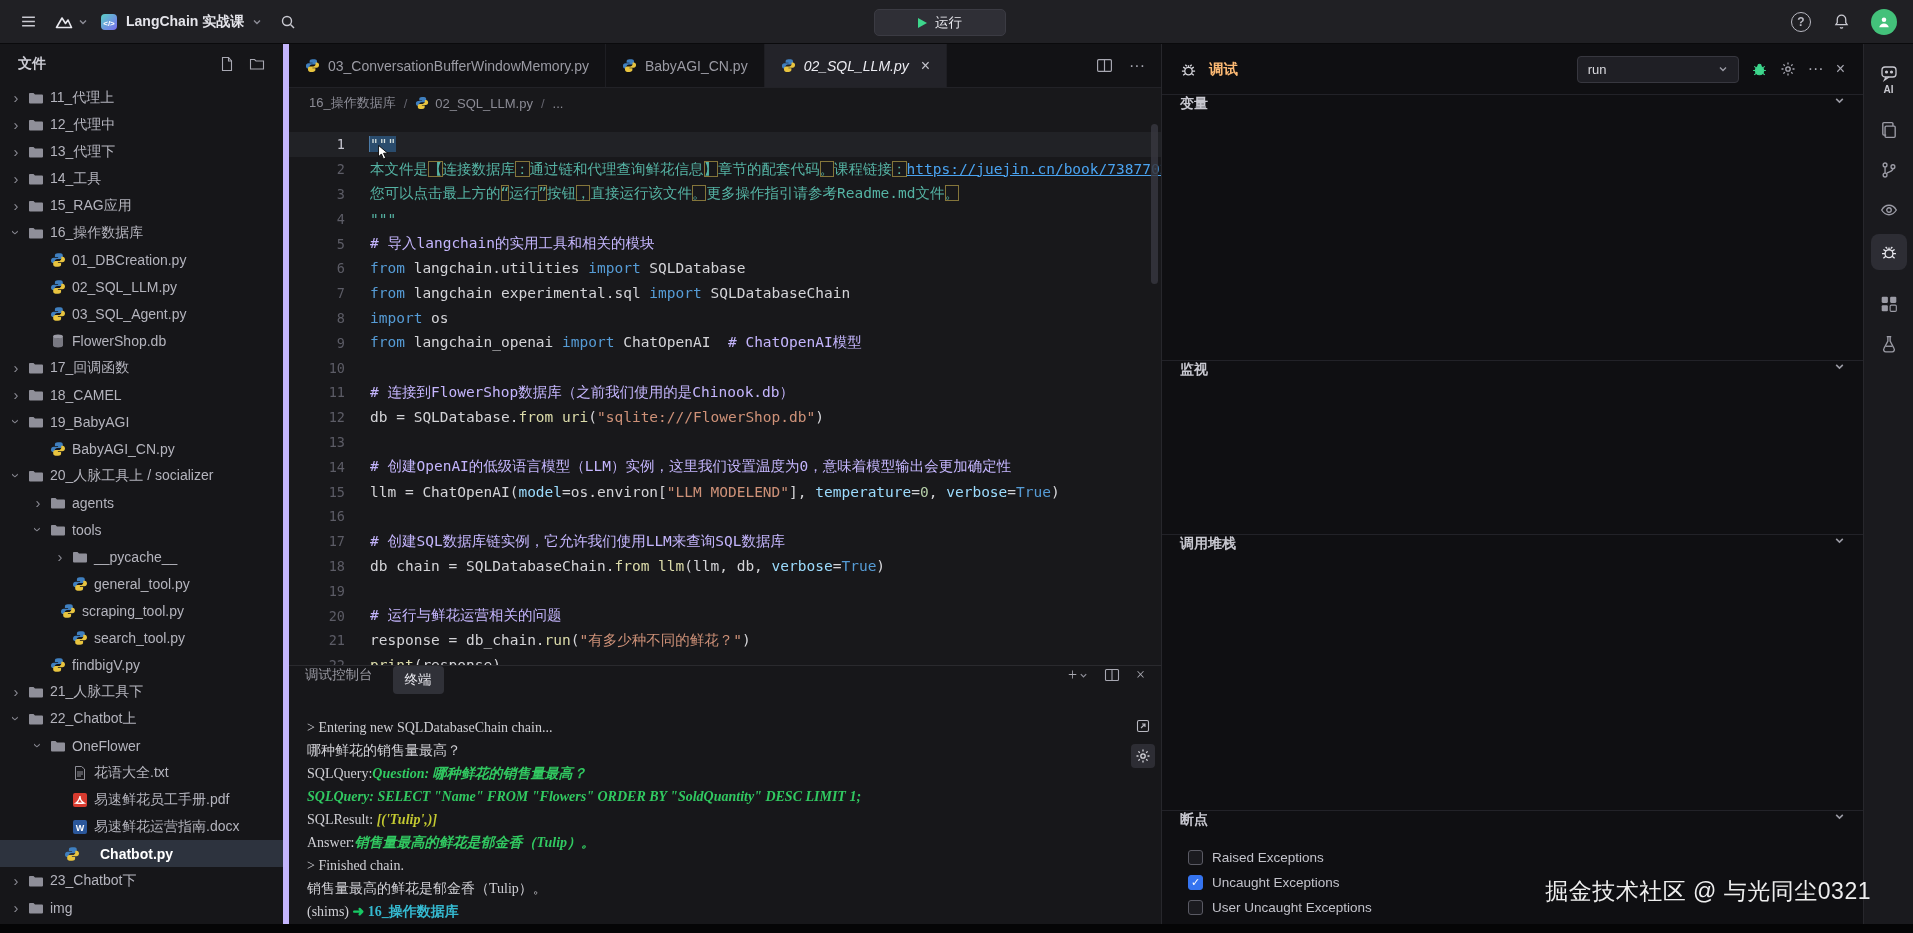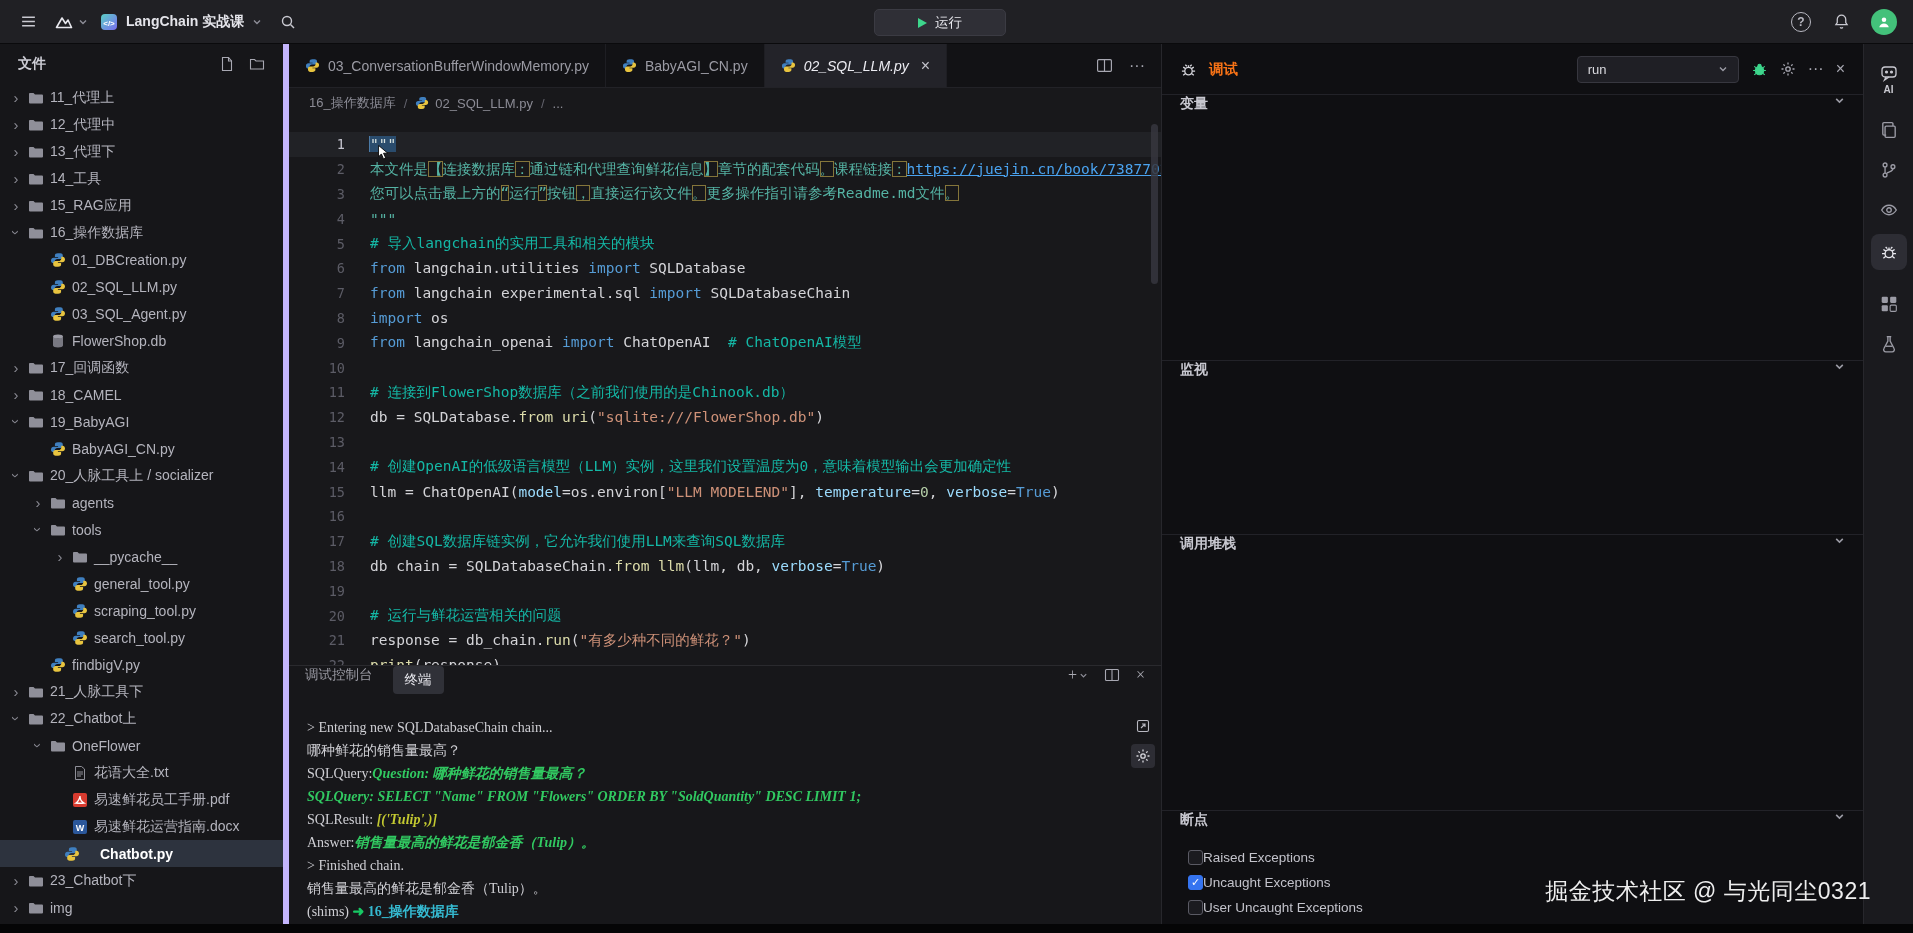--- a/index.html
+++ b/index.html
@@ -58,21 +58,21 @@
     font-family:"DejaVu Sans Mono","Liberation Mono",monospace; font-size:14.5px; padding-top:14px; }
   .code-row { height:24.8px; display:flex; align-items:center; }
   .code-row.current { background:rgba(130,140,160,.09); }
   .ln { width:56px; flex:0 0 56px; text-align:right; color:#5c5c66; font-size:13.5px; }
   .code-row.current .ln { color:#c6c6d0; }
   .code-text { padding-left:25px; white-space:pre; overflow:hidden; }
   .tk-doc  { color:#55b3a4; }
   .tk-sel  { color:#d6e0dd; background:#2a4c6d; box-shadow:0 0 0 1px #4b7aa6; }
   .tk-box  { color:#55b3a4; outline:1px solid rgba(205,180,80,.6); outline-offset:-1px; }
   .tk-link { color:#4aa3f0; text-decoration:underline; }
-  .tk-com  { color:#14b8a6; }
+  .tk-com  { color:#c4b5fd; }
   .tk-kw   { color:#569cd6; }
   .tk-pln  { color:#d4d4d8; }
   .tk-fn   { color:#dcdcaa; }
   .tk-str  { color:#ce9178; }
   .tk-prm  { color:#9cdcfe; }
   .tk-num  { color:#b5cea8; }
   .tk-bool { color:#569cd6; }
   .mouse-cursor { position:absolute; left:86px; top:26px; z-index:5; }
   .ed-scroll { position:absolute; right:3px; top:6px; width:7px; height:160px; background:#36363e; border-radius:4px; opacity:.85; }
 
@@ -90,33 +90,33 @@
   .t-y  { color:#c3c931; font-style:italic; font-weight:700; }
   .t-cy { color:#35b9d0; font-weight:700; }
   .t-ar { color:#17c964; font-weight:700; }
   .term-side { position:absolute; right:6px; top:48px; display:flex; flex-direction:column; gap:6px; }
   .term-side > span { width:24px; height:24px; display:flex; align-items:center; justify-content:center; cursor:pointer; border-radius:4px; }
   .term-side > span.boxed { background:#2d2d34; }
 
   
   .debug { position:absolute; top:44px; left:1162px; width:702px; height:880px; background:#0f0f12; border-right:1px solid #27272c; }
   .debug-header { height:50px; display:flex; align-items:center; gap:12px; padding:0 18px; }
-  .debug-title { font-size:14.5px; font-weight:700; color:#f97316; }
+  .debug-title { font-size:14.5px; font-weight:700; color:#fdba74; }
   .debug-config { margin-left:auto; width:162px; height:27px; background:#1f1f25; border:1px solid #37373f; border-radius:4px;
     display:flex; align-items:center; padding:0 10px; color:#d8d8de; font-size:13px; cursor:pointer; }
   .debug-config .chev-svg { margin-left:auto; }
   .dbg-ico { display:flex; cursor:pointer; color:#a8a8b2; font-size:16px; align-items:center; }
   .dbg-sec { position:absolute; left:0; right:0; border-top:1px solid #222228; }
   .sec-head { height:34px; display:flex; align-items:flex-start; padding:0 18px; font-size:14px; font-weight:700; color:#c7c7cf; cursor:pointer; }
   .sec-head .chev-svg { margin-left:auto; color:#9a9aa4; }
   .sec-vars  { top:50px;  height:266px; }
   .sec-watch { top:316px; height:174px; }
   .sec-stack { top:490px; height:276px; }
   .sec-bp    { top:766px; height:114px; }
-  .bp-row { height:25px; display:flex; align-items:center; gap:0; padding-left:26px; cursor:pointer; }
+  .bp-row { height:25px; display:flex; align-items:center; gap:9px; padding-left:26px; cursor:pointer; }
   .cb { width:15px; height:15px; border:1px solid #5a5a64; border-radius:3px; background:#1b1b20;
     display:flex; align-items:center; justify-content:center; font-size:11px; color:#fff; }
   .cb.checked { background:#3574f0; border-color:#3574f0; }
   .bp-label { font-size:13.5px; color:#c3c3cb; }
 
   
   .activitybar { position:absolute; top:44px; left:1864px; width:49px; height:880px; background:#1a1a1e;
     display:flex; flex-direction:column; align-items:center; padding-top:10px; }
   .ab-item { width:40px; height:40px; display:flex; align-items:center; justify-content:center; cursor:pointer; color:#9c9ca6; }
   .ab-ai { height:50px; flex-direction:column; gap:2px; margin-bottom:6px; }
@@ -343,21 +343,21 @@
           <span class="tree-label">__pycache__</span>
         </div>
         <div class="tree-row" style="padding-left: 54px;">
           <span class="twisty hidden"></span>
           <svg class="tree-icon" viewBox="0 0 16 16">
             <path fill="#3f7fbf" d="M7.9 1.2c-1.9 0-3 .8-3 2.2v1.7h3.2v.6H3.6C2.1 5.7 1 6.9 1 8.5c0 1.7 1 2.8 2.5 2.8h1.2V9.6c0-1.4 1.2-2.6 2.7-2.6h3.2c1.2 0 2.2-1 2.2-2.2V3.4c0-1.3-1.1-2.2-2.4-2.2H7.9z"></path>
             <path fill="#e8c43f" d="M8.1 14.8c1.9 0 3-.8 3-2.2v-1.7H7.9v-.6h4.5c1.5 0 2.6-1.2 2.6-2.8 0-1.7-1-2.8-2.5-2.8h-1.2v1.7c0 1.4-1.2 2.6-2.7 2.6H5.4c-1.2 0-2.2 1-2.2 2.2v1.4c0 1.3 1.1 2.2 2.4 2.2h2.5z"></path>
           </svg>
           <span class="tree-label">general_tool.py</span>
         </div>
-        <div class="tree-row" style="padding-left: 54px;">
+        <div class="tree-row" style=" margin-left: 42px;">
           <span class="twisty hidden"></span>
           <svg class="tree-icon" viewBox="0 0 16 16">
             <path fill="#3f7fbf" d="M7.9 1.2c-1.9 0-3 .8-3 2.2v1.7h3.2v.6H3.6C2.1 5.7 1 6.9 1 8.5c0 1.7 1 2.8 2.5 2.8h1.2V9.6c0-1.4 1.2-2.6 2.7-2.6h3.2c1.2 0 2.2-1 2.2-2.2V3.4c0-1.3-1.1-2.2-2.4-2.2H7.9z"></path>
             <path fill="#e8c43f" d="M8.1 14.8c1.9 0 3-.8 3-2.2v-1.7H7.9v-.6h4.5c1.5 0 2.6-1.2 2.6-2.8 0-1.7-1-2.8-2.5-2.8h-1.2v1.7c0 1.4-1.2 2.6-2.7 2.6H5.4c-1.2 0-2.2 1-2.2 2.2v1.4c0 1.3 1.1 2.2 2.4 2.2h2.5z"></path>
           </svg>
           <span class="tree-label">scraping_tool.py</span>
         </div>
         <div class="tree-row" style="padding-left: 54px;">
           <span class="twisty hidden"></span>
           <svg class="tree-icon" viewBox="0 0 16 16">

